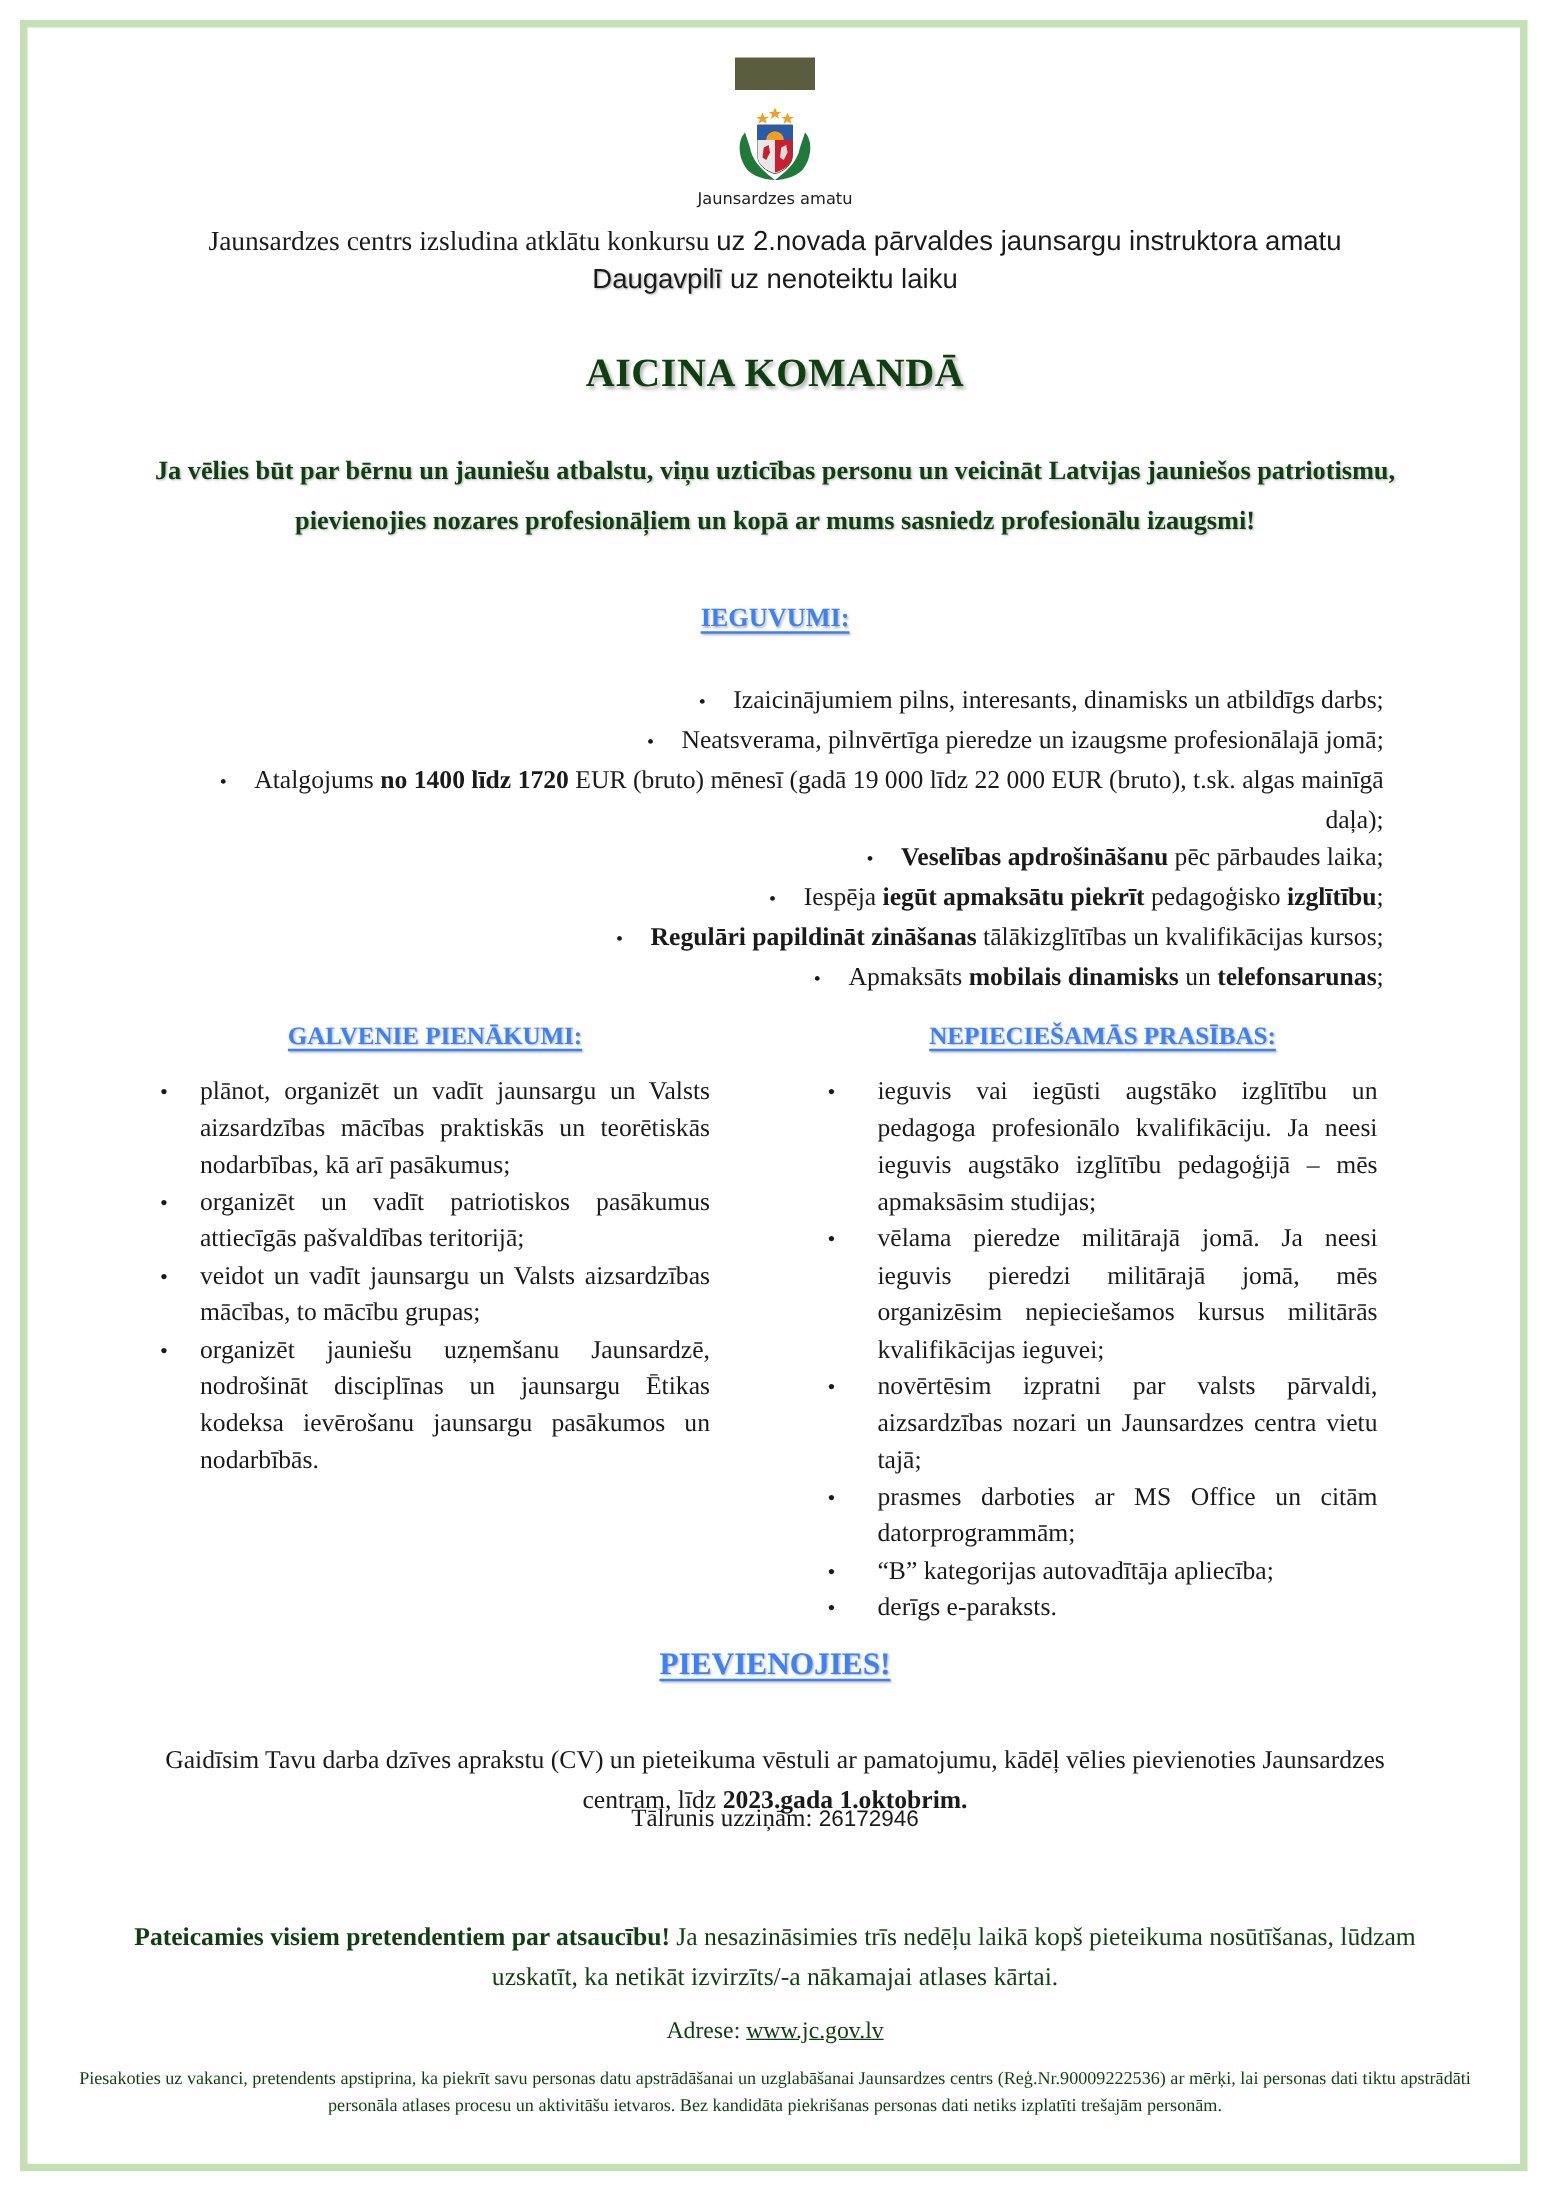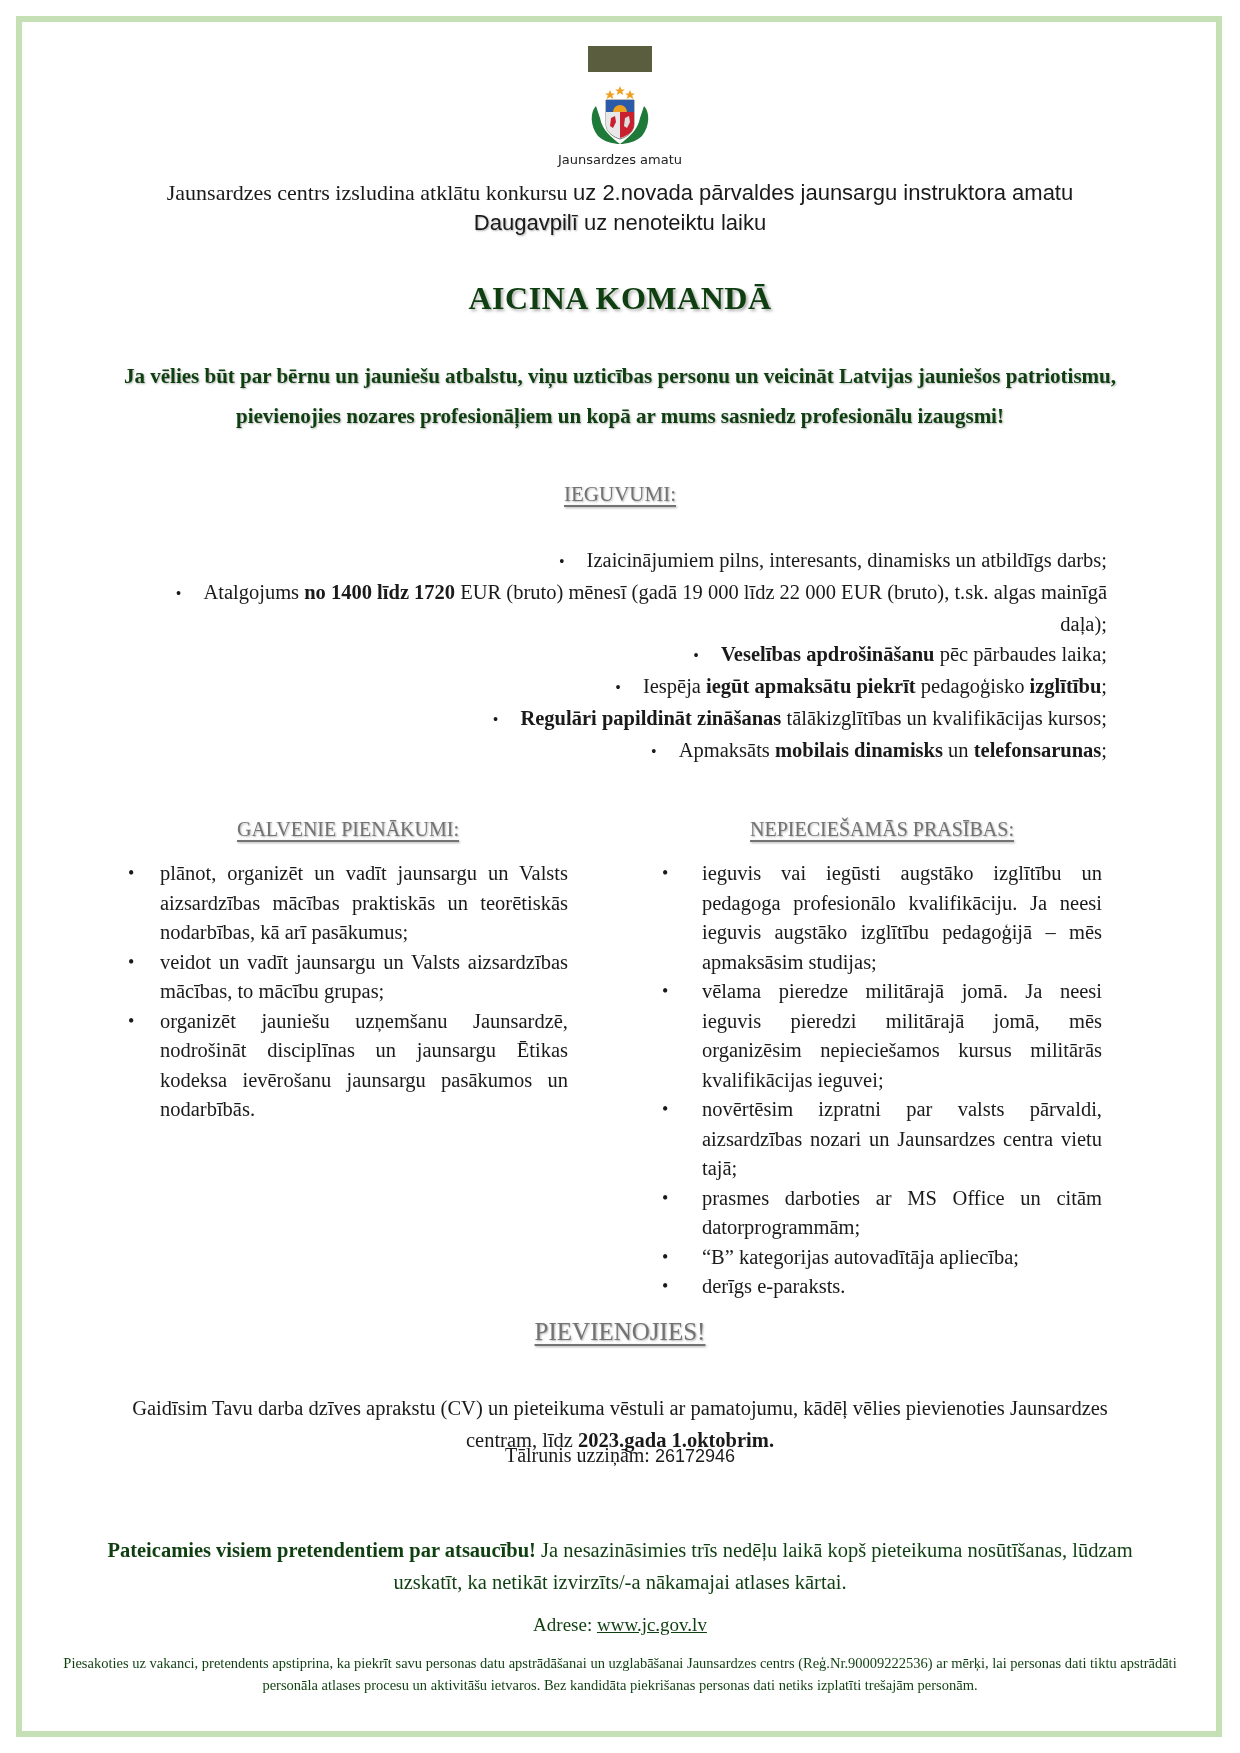--- a/index.html
+++ b/index.html
@@ -16,21 +16,21 @@
   .announce .sans { font-family: "Liberation Sans", sans-serif; }
   .announce .loc { font-family: "Liberation Sans", sans-serif; text-shadow: 1px 1px 2px #aaa; }
 
   .headline { position: absolute; left: 0; width: 1240px; top: 280px; text-align: center;
               font-size: 32px; font-weight: bold; color: #0f3f10; letter-spacing: 0.5px;
               text-shadow: 2px 2px 3px #b0b0b0; }
   .intro { position: absolute; left: 100px; width: 1040px; top: 356px; text-align: center;
            font-size: 21px; font-weight: bold; color: #0f3f10; line-height: 40px;
            text-shadow: 1px 1px 2px #b5b5b5; }
 
-  .section-title { font-weight: normal; color: #737373; text-decoration: underline;
+  .section-title { font-weight: bold; color: #3b82f6; text-decoration: underline;
                    text-underline-offset: 4px; text-shadow: 1px 1px 2px #b0b0b0; }
   .benefits-title { position: absolute; left: 0; width: 1240px; top: 482px; text-align: center; font-size: 21px; }
   .benefits { position: absolute; left: 150px; width: 940px; top: 528px; margin: 17px; padding: 0;
               list-style: none; text-align: right; font-size: 20.5px; line-height: 30px; }
   .benefits li::before { content: "\2022"; display: inline-block; margin-right: 22px; font-size: 16px; }
 
   .col { position: absolute; top: 818px; width: 440px; }
   .col-left { left: 128px; }
   .col-right { left: 662px; }
   .col-title { text-align: center; font-size: 20px; margin-bottom: 18px; }
@@ -87,31 +87,33 @@
   </div>
 </div>
 
 <div class="headline">AICINA KOMANDĀ</div>
 
 <div class="intro">Ja vēlies būt par bērnu un jauniešu atbalstu, viņu uzticības personu un veicināt Latvijas jauniešos patriotismu, pievienojies nozares profesionāļiem un kopā ar mums sasniedz profesionālu izaugsmi!</div>
 
 <div class="benefits-title section-title">IEGUVUMI:</div>
 <ul class="benefits" id="benefits-list">
     <li><span>Izaicinājumiem pilns, interesants, dinamisks un atbildīgs darbs;</span></li>
+    <li><span>Neatsverama, pilnvērtīga pieredze un izaugsme profesionālajā jomā;</span></li>
     <li><span>Atalgojums </span><b>no 1400 līdz 1720</b><span> EUR (bruto) mēnesī (gadā 19 000 līdz 22 000 EUR (bruto), t.sk. algas mainīgā daļa);</span></li>
     <li><b>Veselības apdrošināšanu</b><span> pēc pārbaudes laika;</span></li>
     <li><span>Iespēja </span><b>iegūt apmaksātu piekrīt</b><span> pedagoģisko </span><b>izglītību</b><span>;</span></li>
     <li><b>Regulāri papildināt zināšanas</b><span> tālākizglītības un kvalifikācijas kursos;</span></li>
     <li><span>Apmaksāts </span><b>mobilais dinamisks</b><span> un </span><b>telefonsarunas</b><span>;</span></li>
   </ul>
 
 <div class="col col-left">
   <div class="col-title section-title">GALVENIE PIENĀKUMI:</div>
   <ul id="duties-list">
       <li>plānot, organizēt un vadīt jaunsargu un Valsts aizsardzības mācības praktiskās un teorētiskās nodarbības, kā arī pasākumus;</li>
+      <li>organizēt un vadīt patriotiskos pasākumus attiecīgās pašvaldības teritorijā;</li>
       <li>veidot un vadīt jaunsargu un Valsts aizsardzības mācības, to mācību grupas;</li>
       <li>organizēt jauniešu uzņemšanu Jaunsardzē, nodrošināt disciplīnas un jaunsargu Ētikas kodeksa ievērošanu jaunsargu pasākumos un nodarbībās.</li>
     </ul>
 </div>
 
 <div class="col col-right">
   <div class="col-title section-title">NEPIECIEŠAMĀS PRASĪBAS:</div>
   <ul id="requirements-list">
       <li>ieguvis vai iegūsti augstāko izglītību un pedagoga profesionālo kvalifikāciju. Ja neesi ieguvis augstāko izglītību pedagoģijā – mēs apmaksāsim studijas;</li>
       <li>vēlama pieredze militārajā jomā. Ja neesi ieguvis pieredzi militārajā jomā, mēs organizēsim nepieciešamos kursus militārās kvalifikācijas ieguvei;</li>

